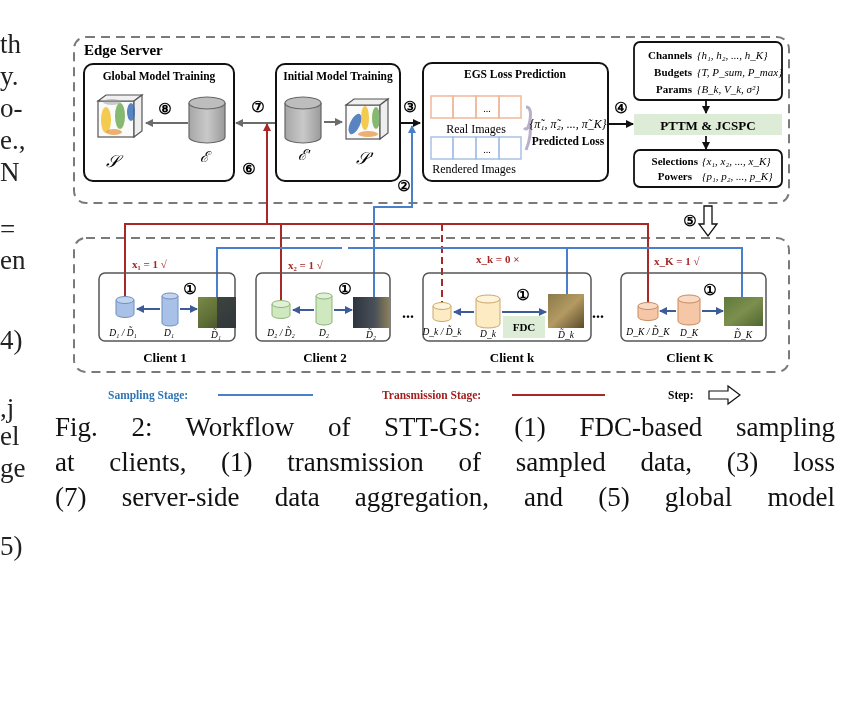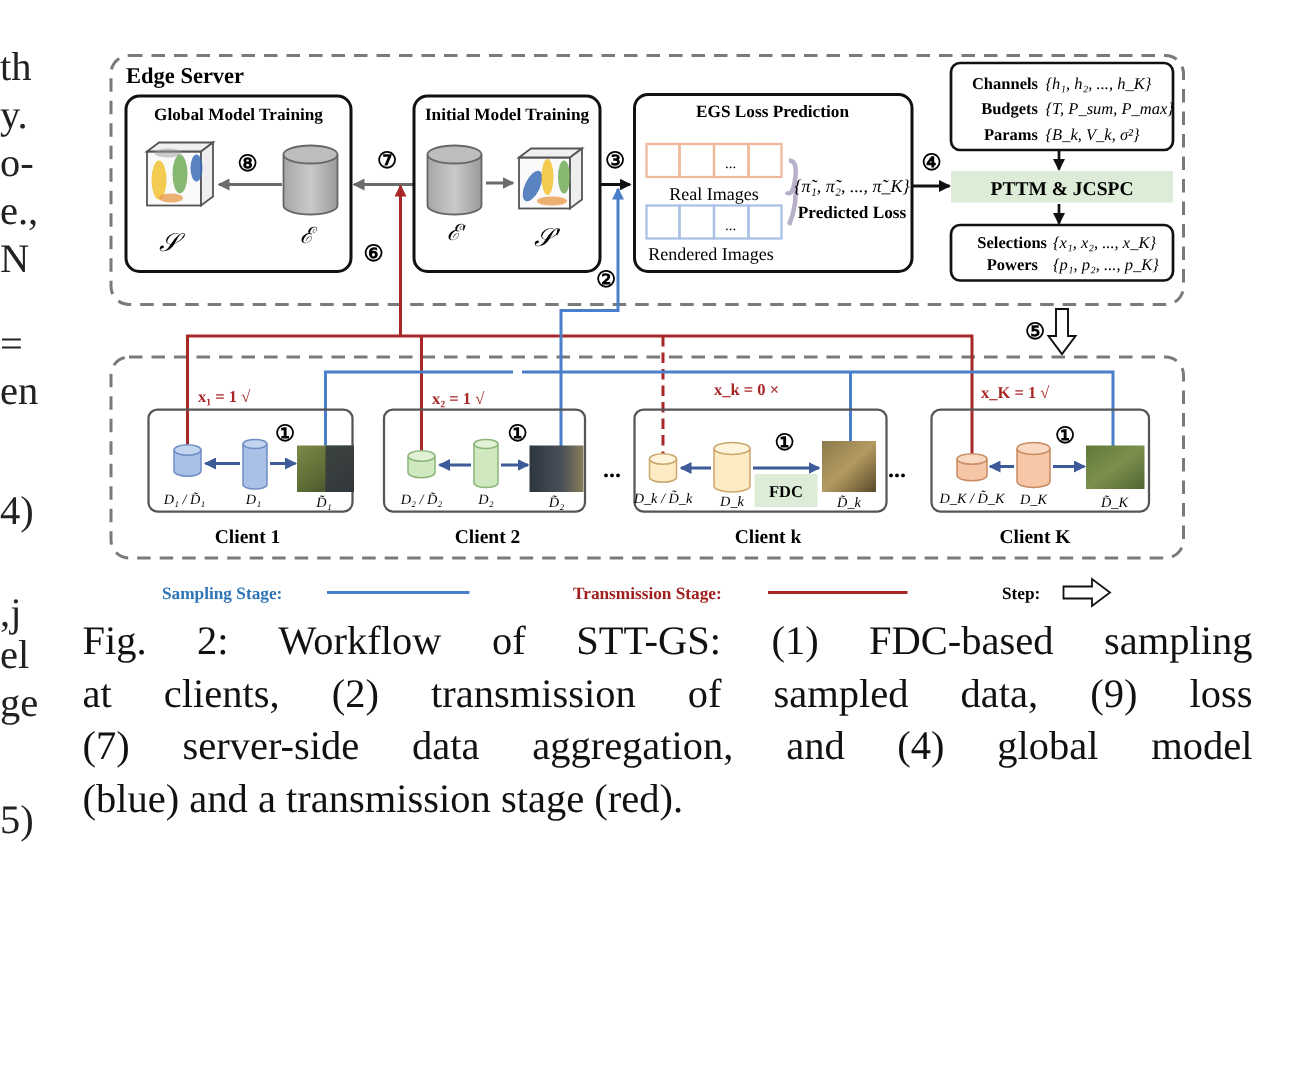--- a/index.html
+++ b/index.html
@@ -305,16 +305,15 @@
     <line x1="218" y1="395" x2="313" y2="395" stroke="#4a7fc9" stroke-width="2"></line>
     <text x="382" y="399" font-size="11.5" font-weight="bold" fill="#a01e1e">Transmission Stage:</text>
     <line x1="512" y1="395" x2="605" y2="395" stroke="#a82828" stroke-width="2"></line>
     <text x="668" y="399" font-size="11.5" font-weight="bold">Step:</text>
     <path d="M709,391 L728,391 L728,386 L740,395 L728,404 L728,399 L709,399 Z" fill="#fff" stroke="#111" stroke-width="1.2"></path>
   </g>
 </svg>
 
 <div class="caption">
   <span class="line">Fig. 2: Workflow of STT-GS: (1) FDC-based sampling</span>
-  <span class="line">at clients, (2) transmission of sampled data, (9) loss</span>
-  <span class="line">(7) server-side data aggregation, and (4) global model</span>
-  <span class="line last">(blue) and a transmission stage (red).</span>
+  <span class="line">at clients, (1) transmission of sampled data, (3) loss</span>
+  <span class="line">(7) server-side data aggregation, and (5) global model</span>
 </div>
 
 </body></html>

